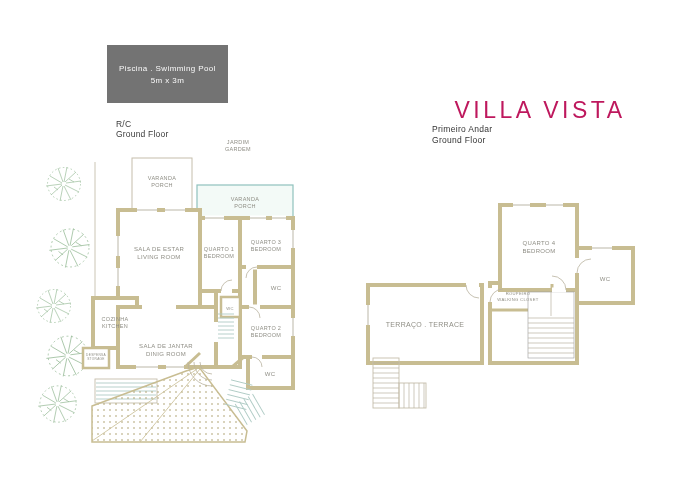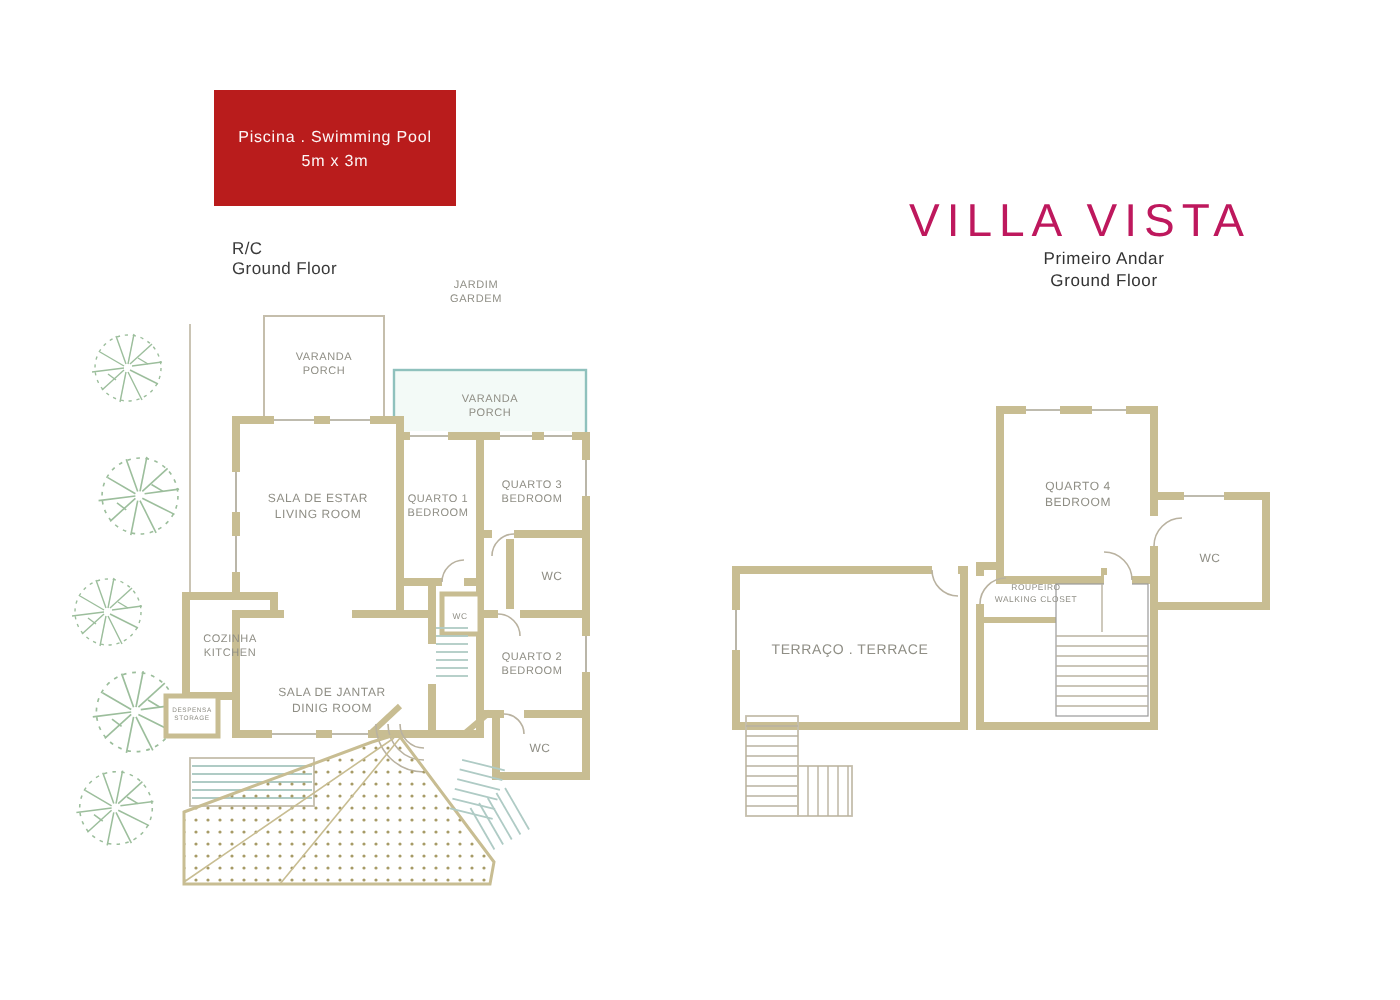--- a/index.html
+++ b/index.html
@@ -1,27 +1,27 @@
 <!DOCTYPE html>
 <html><head>
 <meta charset="utf-8">
 <style>
   html,body{margin:0;padding:0;background:#fff;}
   #stage{position:relative;width:700px;height:500px;background:#ffffff;overflow:hidden;
          font-family:"Liberation Sans", sans-serif;}
   #plan-svg{position:absolute;left:0;top:0;}
   .abs{position:absolute;}
-  #pool{left:107px;top:45px;width:121px;height:58px;background:#b91c1c;
+  #pool{left:107px;top:45px;width:121px;height:58px;background:#737373;
         display:flex;flex-direction:column;align-items:center;justify-content:center;gap:3px;}
   #pool div{color:rgba(255,255,255,.96);font-size:8px;letter-spacing:.4px;}
   #gf-label{left:116px;top:119px;width:95px;text-align:left;color:#3a3a3a;
             font-size:8.5px;line-height:10px;letter-spacing:.2px;}
   #villa-title{left:448px;top:97px;width:184px;text-align:center;color:#be185d;
                font-size:23px;font-weight:300;letter-spacing:3.5px;white-space:nowrap;}
-  #ff-label{left:460px;top:124px;width:184px;text-align:center;color:#333;
+  #ff-label{left:432px;top:124px;width:184px;color:#333;
             font-size:8.5px;line-height:10.5px;letter-spacing:.3px;}
   text{font-family:"Liberation Sans", sans-serif;fill:#8F8E85;letter-spacing:.3px;}
   .rm{fill:#ffffff;stroke:#C8BD92;stroke-width:4;}
   .rm2{fill:#ffffff;stroke:#C8BD92;stroke-width:2.5;}
   .wallseg{stroke:#C8BD92;stroke-width:3;fill:none;}
   .win{fill:#ffffff;}
   .winline{stroke:#A9A493;stroke-width:.8;}
   .gap{fill:#ffffff;}
   .door{stroke:#B9B2A0;stroke-width:.8;fill:none;}
   .tread{stroke:#AFCBC5;stroke-width:.9;}

